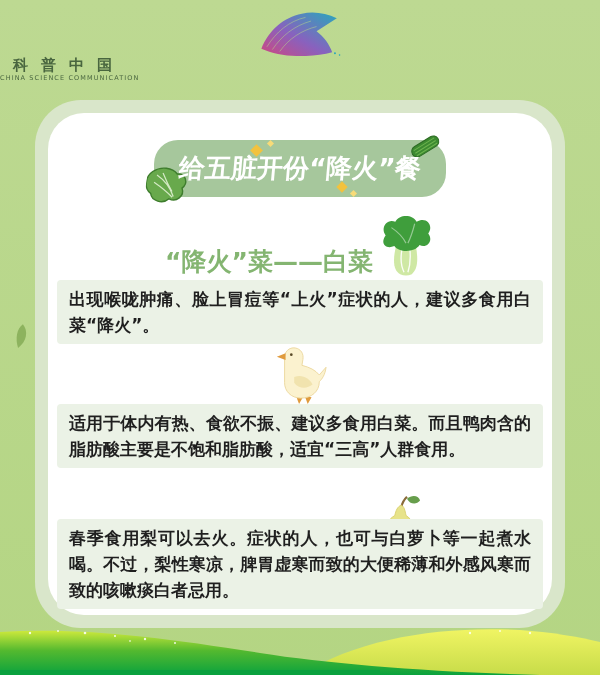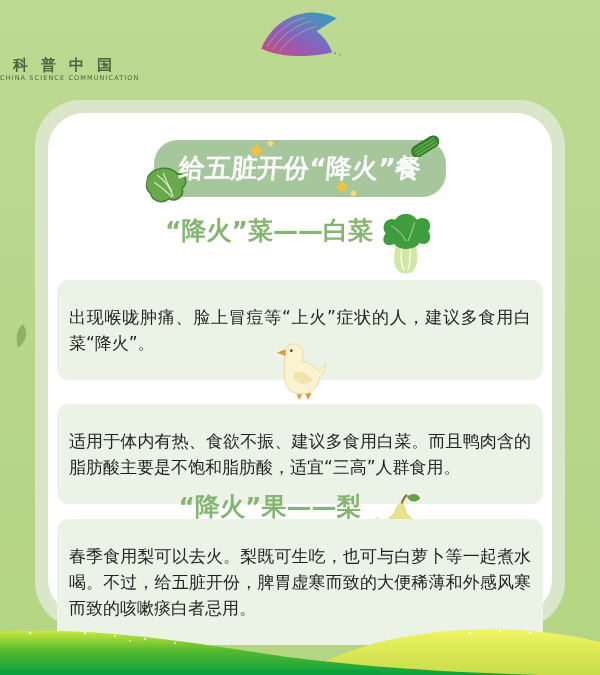--- a/index.html
+++ b/index.html
@@ -27,29 +27,29 @@
     color:#ffffff;font-weight:bold;font-size:26px;transform:skewX(-5deg);letter-spacing:0px;white-space:nowrap;}
   .banner .lettuce{position:absolute;left:-8px;bottom:-12px;}
   .banner .cucumber{position:absolute;right:4px;top:-8px;}
   .spark{position:absolute;transform:rotate(45deg);}
   .spark.s1{left:252px;top:146px;width:9px;height:9px;background:#f2c23e;}
   .spark.s2{left:268px;top:141px;width:5px;height:5px;background:#f7db78;}
   .spark.s3{left:338px;top:183px;width:8px;height:8px;background:#f2c23e;}
   .spark.s4{left:351px;top:191px;width:5px;height:5px;background:#f7db78;}
 
   
-  .section-heading{position:absolute;left:0;width:100%;display:flex;justify-content:center;align-items:flex-start;gap:2px;
+  .section-heading{position:absolute;left:0;width:100%;display:flex;justify-content:center;align-items:flex-end;gap:2px;
     color:#84b571;font-weight:bold;font-size:25px;white-space:nowrap;}
   .sh1{top:214px;height:64px;}
   .sh2{top:340px;height:64px;}
   .sh3{top:490px;height:64px;}
   .section-heading svg{flex:0 0 auto;}
 
-  .para{position:absolute;left:57px;width:462px;background:#ebf2e6;border-radius:12px;
-    padding:24px 12px;font-size:17px;line-height:26px;color:#1f1f1f;text-align:justify;}
+  .para{position:absolute;left:57px;width:462px;background:#ebf2e6;border-radius:4px;
+    padding:6px 12px;font-size:17px;line-height:26px;color:#1f1f1f;text-align:justify;font-weight:bold;}
   .p1{top:280px;}
   .p2{top:404px;}
   .p3{top:519px;}
 
   
   .bg-leaf{position:absolute;left:10px;top:322px;}
   .hills{position:absolute;left:0;bottom:0;width:600px;height:55px;}
 </style>
 </head>
 <body>
@@ -127,21 +127,21 @@
     <svg width="58" height="62" viewBox="0 0 62 64">
       <path stroke="#8a6b3a" stroke-width="2.4" fill="none" d="M41 15 C42 10 44 7 47 4"></path>
       <path fill="#679e4c" d="M47 6 C53 1 60 3 61 8 C57 13 50 12 47 6 Z"></path>
       <path fill="#e7e38a" stroke="#d9d06e" stroke-width="1" d="M41 13 C37 14 35 19 34 24 C27 28 23 35 23 43 C23 53 31 59 40 59 C49 59 57 52 57 43 C57 35 52 28 46 24 C45 19 44 14 41 13 Z"></path>
       <path d="M31 34 C28 38 27 44 29 49" stroke="#ffffff" stroke-width="1.6" fill="none" opacity="0.6"></path>
       <path fill="#f8f1dd" stroke="#e3d3ae" stroke-width="1" d="M15 28 C13 29 12 32 11 35 C6 38 3 43 3 48 C3 55 9 60 16 60 C23 60 28 55 28 48 C28 43 25 38 20 35 C19 32 18 29 15 28 Z"></path>
       <ellipse cx="15.5" cy="46" rx="4" ry="6.5" fill="#efe0b6"></ellipse>
       <ellipse cx="15.5" cy="46" rx="1.4" ry="2.4" fill="#a8792f"></ellipse>
     </svg>
   </div>
-  <div class="para p3">春季食用梨可以去火。梨既可生吃，也可与白萝卜等一起煮水喝。不过，给五脏开份，脾胃虚寒而致的大便稀薄和外感风寒而致的咳嗽痰白者忌用。</div>
+  <div class="para p3">春季食用梨可以去火。症状的人，也可与白萝卜等一起煮水喝。不过，梨性寒凉，脾胃虚寒而致的大便稀薄和外感风寒而致的咳嗽痰白者忌用。</div>
 
   <span class="bg-leaf">
     <svg width="20" height="28" viewBox="0 0 20 28" style="transform:rotate(14deg)">
       <path d="M10 2 C17 7 18 18 11 26 C6 18 5 8 10 2 Z" fill="#8db35e"></path>
     </svg>
   </span>
 
   <svg class="hills" viewBox="0 0 600 55" preserveAspectRatio="none">
     <defs>
       <linearGradient id="hillR" x1="0" y1="0" x2="0" y2="1">

